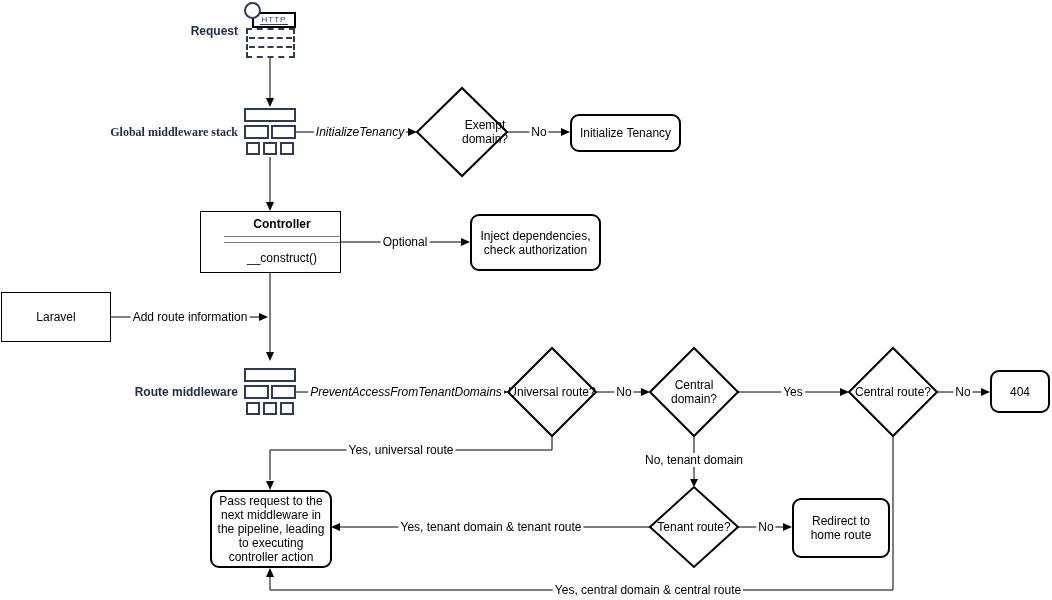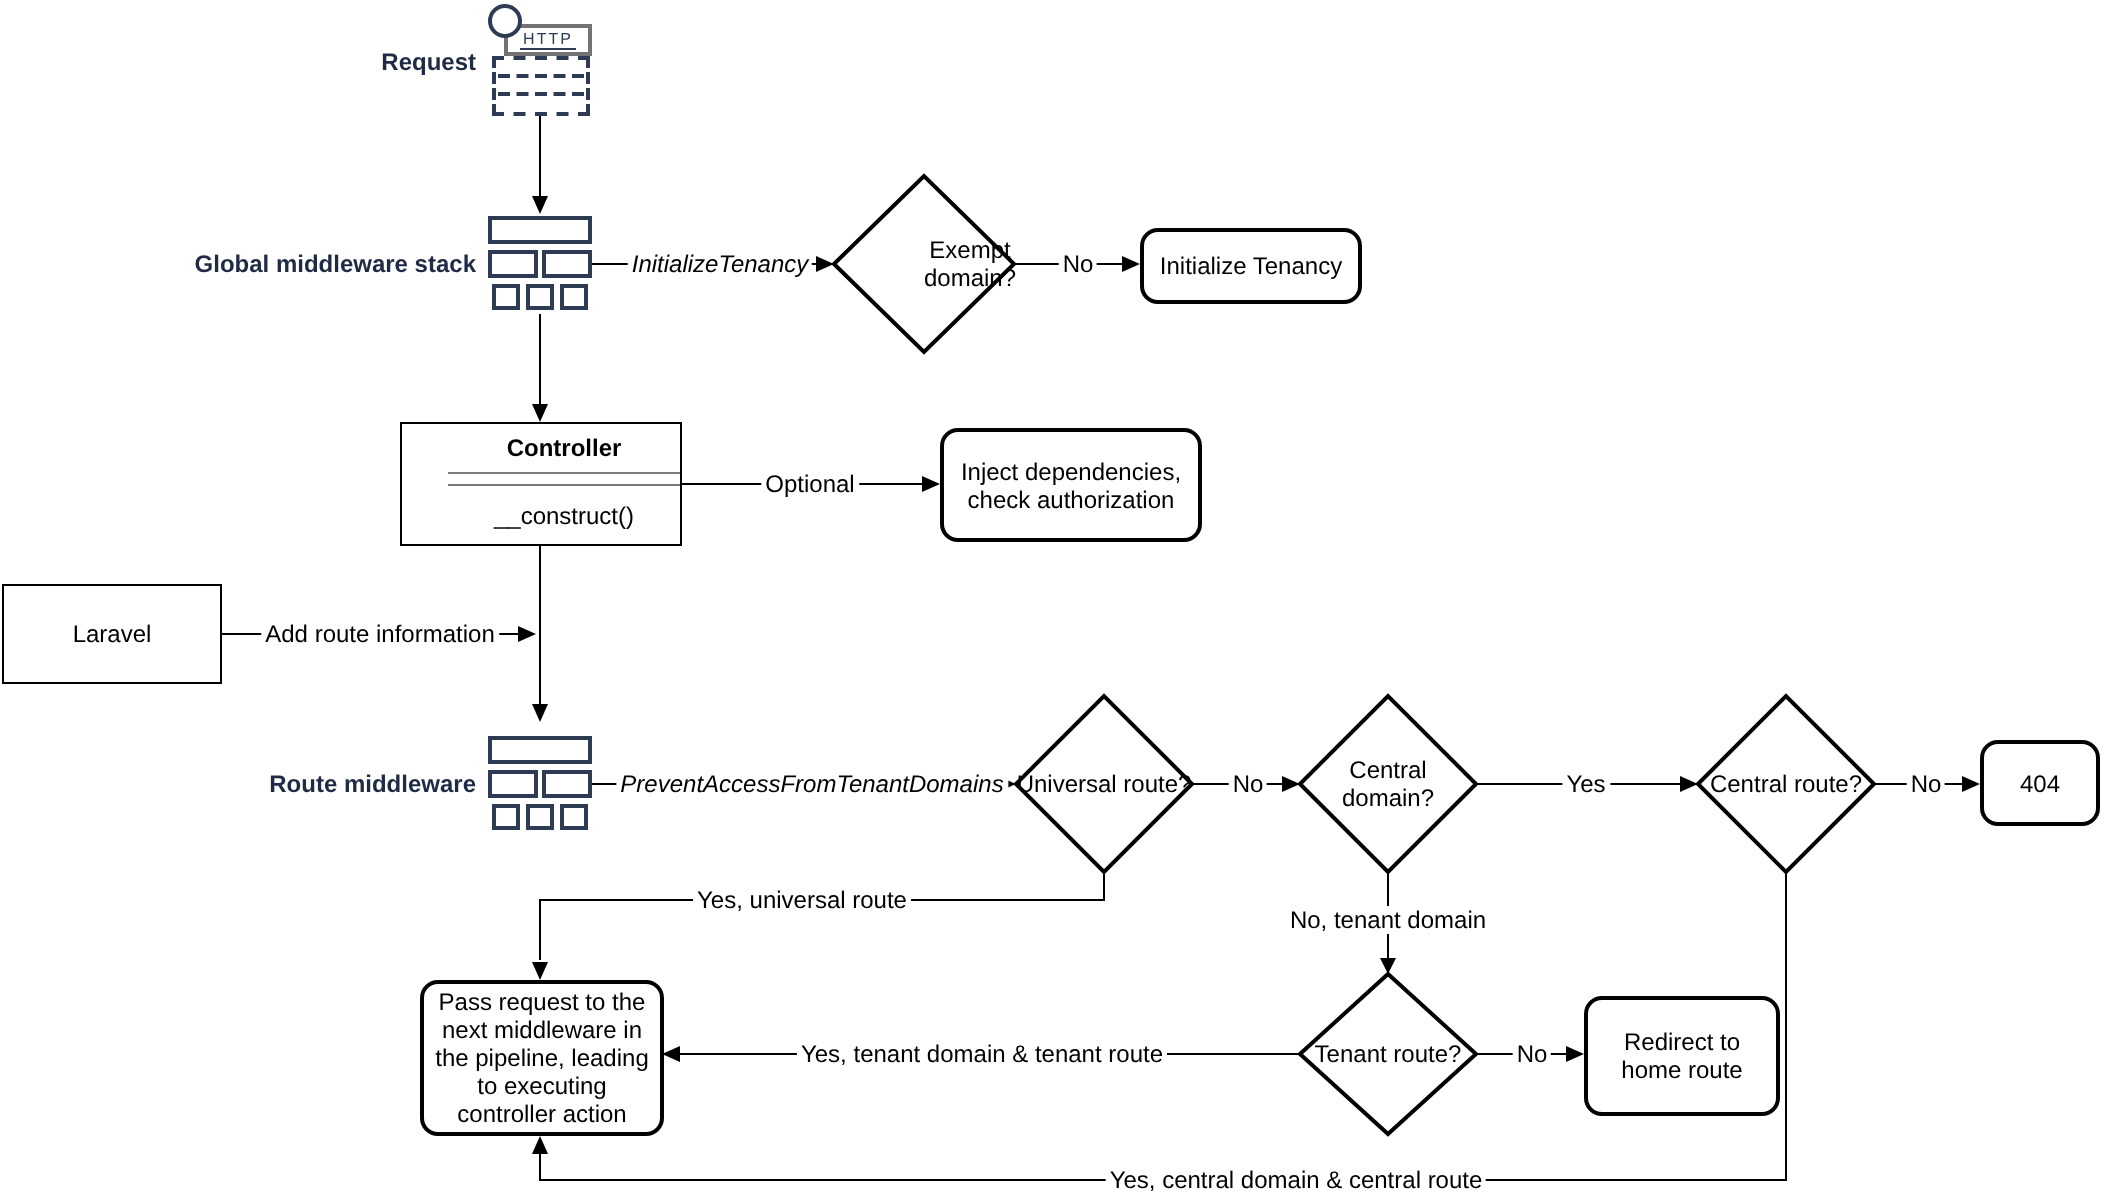--- a/index.html
+++ b/index.html
@@ -37,21 +37,21 @@
   .mw-icon{position:absolute;width:52px;height:47px;}
   .mw-icon div{position:absolute;box-sizing:border-box;border:2px solid #2e3b55;background:#fff;}
   .mw-r1{left:0;top:0;width:52px;height:14px;}
   .mw-r2a{left:0;top:17px;width:25px;height:14px;}
   .mw-r2b{left:27px;top:17px;width:25px;height:14px;}
   .mw-r3a{left:2px;top:34px;width:14px;height:13px;}
   .mw-r3b{left:19px;top:34px;width:14px;height:13px;}
   .mw-r3c{left:36px;top:34px;width:14px;height:13px;}
   .req-icon{position:absolute;left:240px;top:2px;width:58px;height:56px;}
   .req-circle{position:absolute;left:4px;top:0;width:13px;height:13px;border:2px solid #2e3b55;border-radius:50%;background:#fff;z-index:2;}
-  .req-http{position:absolute;left:12px;top:10px;width:44px;height:16px;box-sizing:border-box;border:2px solid #737373;background:#fff;
+  .req-http{position:absolute;left:12px;top:10px;width:44px;height:16px;box-sizing:border-box;border:2px solid #000000;background:#fff;
             display:flex;align-items:center;justify-content:center;}
   .req-http span{font-size:8px;letter-spacing:1px;color:#2e3b55;border-bottom:1px solid #2e3b55;padding:0 2px;}
   .req-dash{position:absolute;left:6px;top:26px;width:49px;height:30px;box-sizing:border-box;border:2px dashed #2e3b55;background:#fff;}
   .req-dash i{position:absolute;left:1px;right:1px;border-top:2px dashed #2e3b55;display:block;}
   .req-dash i.l1{top:7px;} .req-dash i.l2{top:16px;}
   .passbox{flex-direction:column;line-height:14.2px;}
   .passbox b{font-weight:normal;}
 </style>
 </head>
 <body>
@@ -117,21 +117,21 @@
   <div class="nlbl" style="right:814px;top:31px;">Request</div>
 
   <div class="mw-icon" style="left:244px;top:108px;">
     <div class="mw-r1"></div>
       <div class="mw-r2a"></div>
       <div class="mw-r2b"></div>
     <div class="mw-r3a"></div>
       <div class="mw-r3b"></div>
       <div class="mw-r3c"></div>
   </div>
-  <div class="nlbl" style="right:814px;top:132px;">Global middleware stack</div>
+  <div class="nlbl" style="right:814px;top:132px;font-family:Liberation Serif, serif;">Global middleware stack</div>
 
   <div class="mw-icon" style="left:244px;top:368px;">
     <div class="mw-r1"></div>
       <div class="mw-r2a"></div>
       <div class="mw-r2b"></div>
     <div class="mw-r3a"></div>
       <div class="mw-r3b"></div>
       <div class="mw-r3c"></div>
   </div>
   <div class="nlbl" style="right:814px;top:392px;">Route middleware</div>

